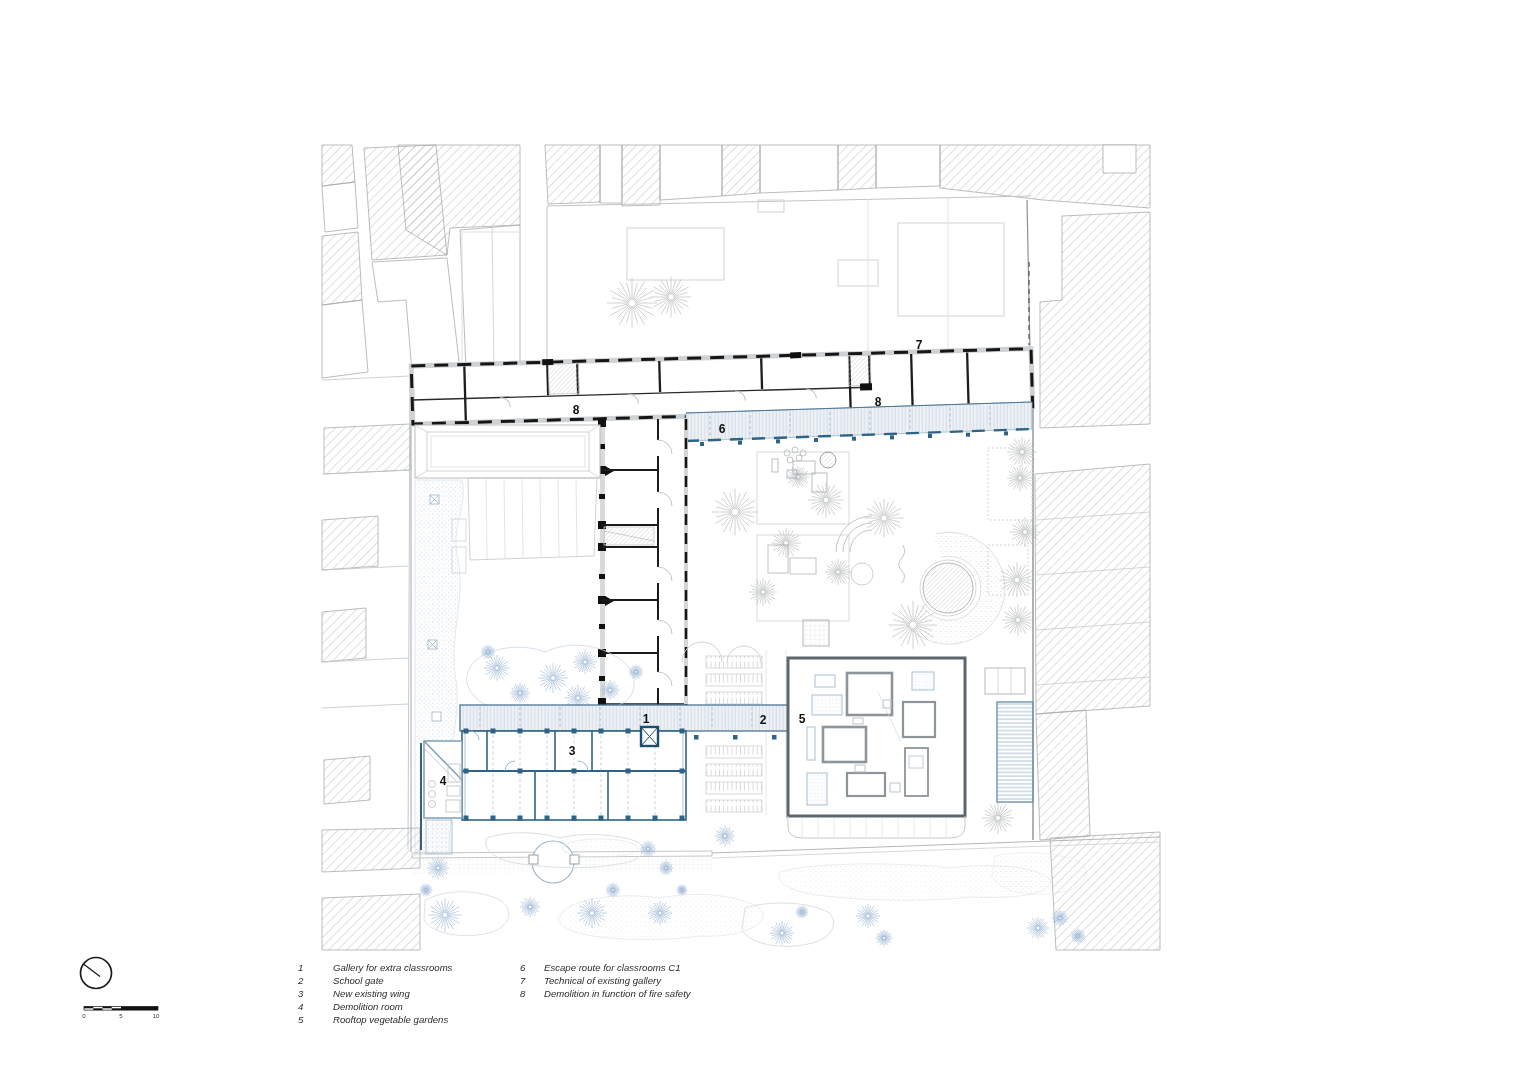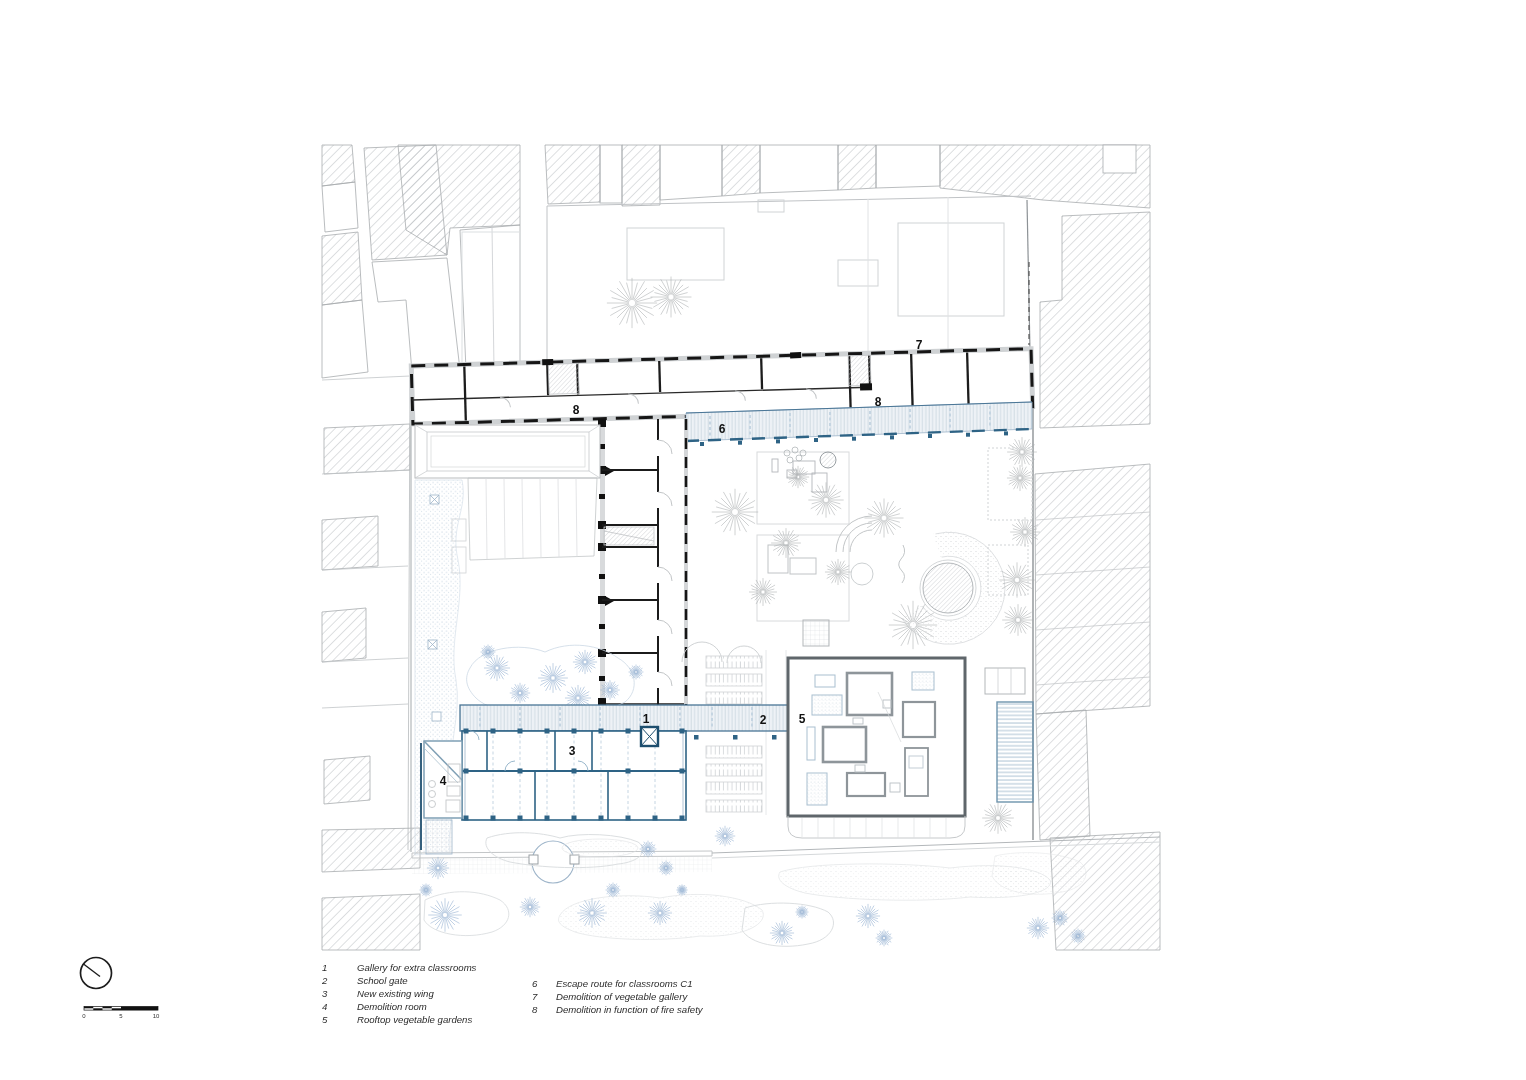--- a/index.html
+++ b/index.html
@@ -549,25 +549,25 @@
   <rect x="102.5" y="1006.5" width="9.25" height="1.8" fill="#111"></rect>
   <rect x="111.75" y="1008.3" width="9.25" height="1.8" fill="#111"></rect>
   <rect x="121" y="1006.5" width="37" height="3.6" fill="#111"></rect>
   <text class="sc" x="84" y="1017.5">0</text>
   <text class="sc" x="121" y="1017.5">5</text>
   <text class="sc" x="156" y="1017.5">10</text>
 </g>
 </svg>
 
 <div class="legend">
-  <div class="lcol c1" style="left:322px;">
+  <div class="lcol c1" style="left:298px;">
     <div class="lrow"><span class="lnum">1</span><span class="ltxt">Gallery for extra classrooms</span></div>
     <div class="lrow"><span class="lnum">2</span><span class="ltxt">School gate</span></div>
     <div class="lrow"><span class="lnum">3</span><span class="ltxt">New existing wing</span></div>
     <div class="lrow"><span class="lnum">4</span><span class="ltxt">Demolition room</span></div>
     <div class="lrow"><span class="lnum">5</span><span class="ltxt">Rooftop vegetable gardens</span></div>
   </div>
-  <div class="lcol c2" style="left:532px;margin-top:16px;">
+  <div class="lcol c2" style="left:520px;">
     <div class="lrow"><span class="lnum">6</span><span class="ltxt">Escape route for classrooms C1</span></div>
-    <div class="lrow"><span class="lnum">7</span><span class="ltxt">Demolition of vegetable gallery</span></div>
+    <div class="lrow"><span class="lnum">7</span><span class="ltxt">Technical of existing gallery</span></div>
     <div class="lrow"><span class="lnum">8</span><span class="ltxt">Demolition in function of fire safety</span></div>
   </div>
 </div>
 
 </body></html>

